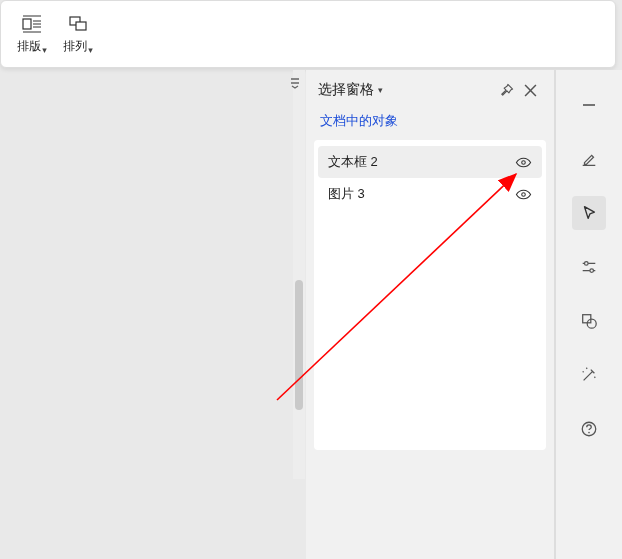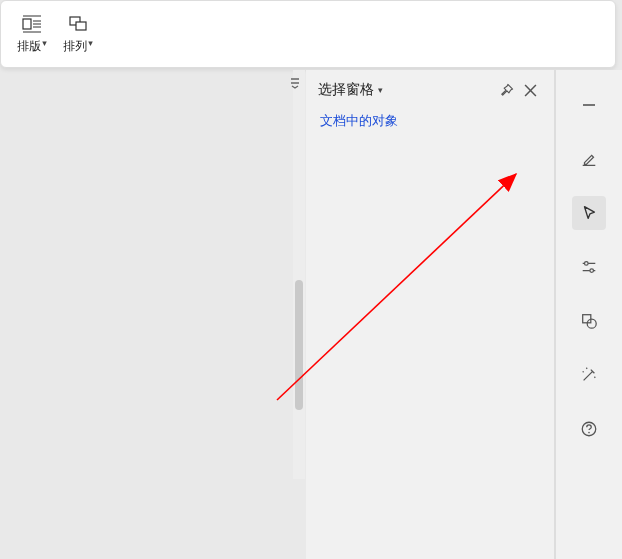--- a/index.html
+++ b/index.html
@@ -1,21 +1,21 @@
 <!DOCTYPE html>
 <html><head>
 <meta charset="utf-8">
 <style>
   *{box-sizing:border-box;margin:0;padding:0;font-family:"Microsoft YaHei","PingFang SC",sans-serif}
   html,body{width:622px;height:559px;overflow:hidden;background:#e9e9e9}
   
   .ribbon{position:absolute;left:0;top:0;width:616px;height:68px;background:#fff;border:1px solid #ddd;border-radius:6px;display:flex;align-items:center;padding-left:8px;box-shadow:0 2px 4px rgba(0,0,0,.08)}
   .rb-item{display:flex;flex-direction:column;align-items:center;justify-content:center;width:46px;height:58px;cursor:pointer}
   .rb-icon{width:22px;height:22px;display:flex;align-items:center;justify-content:center}
-  .rb-label{font-size:12px;color:#222;display:flex;align-items:flex-start;gap:1px;margin-top:3px}
+  .rb-label{font-size:12px;color:#222;display:flex;align-items:flex-end;gap:1px;margin-top:3px}
   .chev{font-size:9px;color:#444}
   
   .vscroll{position:absolute;left:293px;top:70px;width:12px;height:409px;background:#ededed}
   .vscroll .thumb{position:absolute;left:2px;width:8px;background:#c9c9c9;border-radius:4px;top:210px;height:130px}
   
   .marker{position:absolute;left:289px;top:77px;font-size:13px;color:#666;font-family:sans-serif}
   
   .sepcol{position:absolute;left:554px;top:70px;width:2px;height:489px;background:#ddd}
   
   .rail{position:absolute;left:556px;top:70px;width:66px;height:489px;background:#f1f1f1;display:flex;flex-direction:column;align-items:center;padding-top:18px;gap:20px}
@@ -90,20 +90,42 @@
           <path d="M9.5 1.5l5 5-2 1-2 3-2-2L4 13l-1-1 4.5-4.5-2-2 3-2z" fill="none" stroke="#555" stroke-width="1.2" stroke-linejoin="round"></path>
         </svg>
     </span>
     <span class="hd-btn">
       <svg width="13" height="13" viewBox="0 0 12 12">
           <path d="M1 1l10 10M11 1L1 11" stroke="#555" stroke-width="1.4"></path>
         </svg>
     </span>
   </div>
   <div class="pane-sub">文档中的对象</div>
+  <div class="list">
+    <div class="row sel">
+      <span>文本框 2</span>
+      <span class="sp"></span>
+      <span class="eye">
+        <svg width="17" height="17" viewBox="0 0 24 24">
+            <path d="M2 12s3.5-6 10-6 10 6 10 6-3.5 6-10 6S2 12 2 12z" fill="none" stroke="#333" stroke-width="1.5"></path>
+            <circle cx="12" cy="12" r="2.5" fill="none" stroke="#333" stroke-width="1.5"></circle>
+          </svg>
+      </span>
+    </div>
+    <div class="row">
+      <span>图片 3</span>
+      <span class="sp"></span>
+      <span class="eye">
+        <svg width="17" height="17" viewBox="0 0 24 24">
+            <path d="M2 12s3.5-6 10-6 10 6 10 6-3.5 6-10 6S2 12 2 12z" fill="none" stroke="#333" stroke-width="1.5"></path>
+            <circle cx="12" cy="12" r="2.5" fill="none" stroke="#333" stroke-width="1.5"></circle>
+          </svg>
+      </span>
+    </div>
+  </div>
 </div>
 
 <div class="sepcol"></div>
 
 <div class="rail">
   <div class="rail-btn">
     <svg width="16" height="16" viewBox="0 0 16 16">
         <path d="M2 8h12" stroke="#555" stroke-width="1.6"></path>
       </svg>
   </div>

